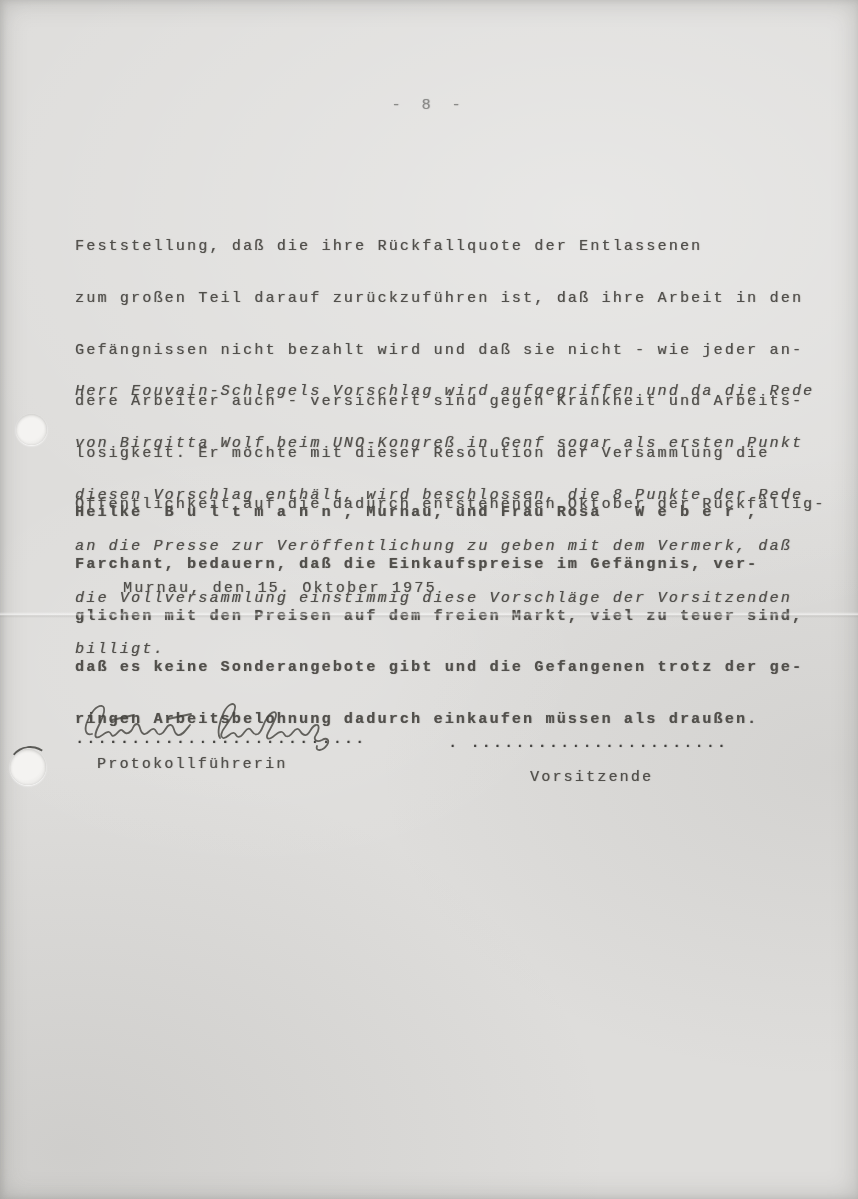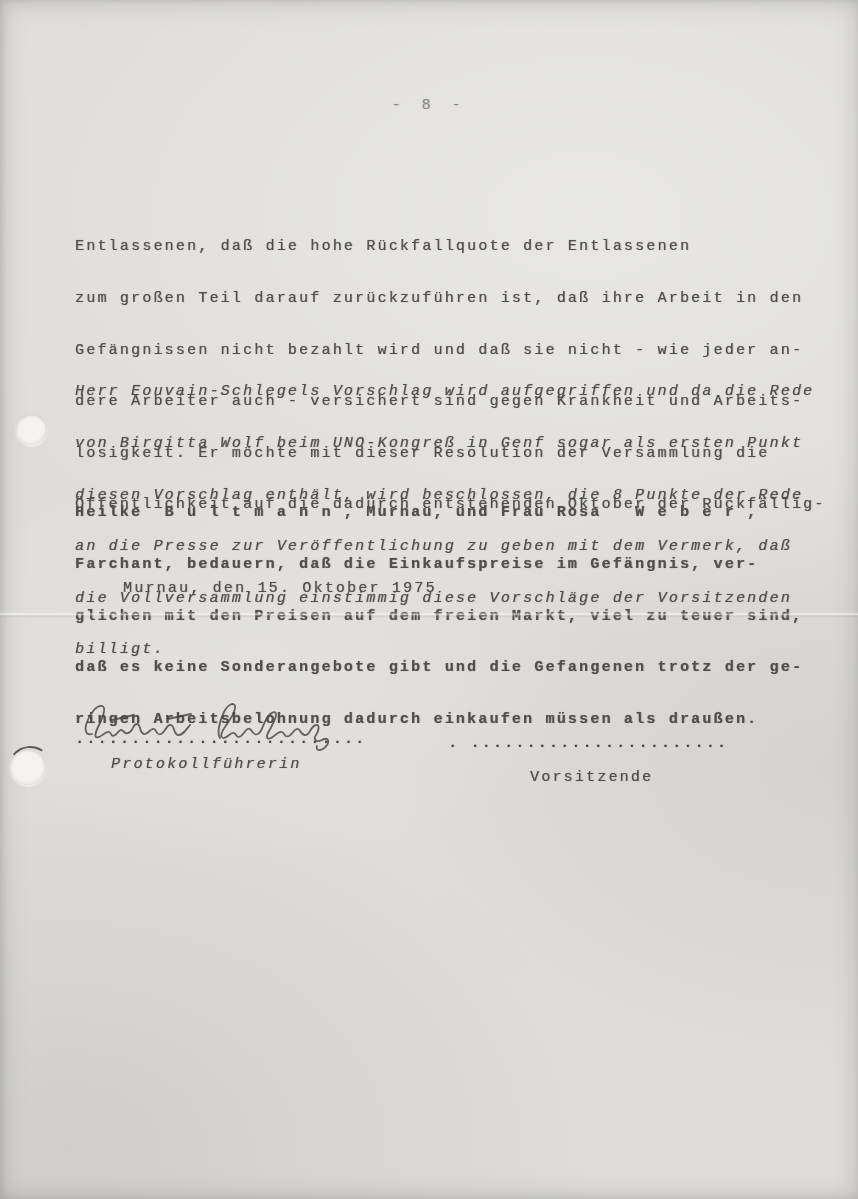--- a/index.html
+++ b/index.html
@@ -51,34 +51,34 @@
   .hole-top{left:16px;top:414px;width:31px;height:31px;}
   .hole-bottom{left:10px;top:749px;width:36px;height:36px;}
   .hole-bottom::before{
     content:"";position:absolute;left:-2px;top:-3px;width:38px;height:24px;
     border:2px solid transparent;border-top-color:rgba(45,45,42,.75);
     border-radius:50% 50% 0 0 / 70% 70% 0 0;
     transform:rotate(-8deg);
   }
   .sig-dots-left{top:731px;left:75px;color:#3f3e3b;letter-spacing:2.2px;text-shadow:0.6px 0.4px 1px rgba(60,60,56,.7);}
   .sig-dots-right{top:735px;left:448px;color:#3f3e3b;letter-spacing:2.2px;text-shadow:0.6px 0.4px 1px rgba(60,60,56,.7);}
-  .sig-label-left{top:756px;left:111px;font-style:italic;}
+  .sig-label-left{top:756px;left:97px;}
   .sig-label-right{top:722px;left:530px;margin-top:47px;}
   .signature-svg{position:absolute;left:70px;top:694px;}
   .signature-svg path{fill:none;stroke:#45443f;stroke-width:1.8;stroke-linecap:round;stroke-linejoin:round;opacity:.82;}
 </style>
 </head>
 <body>
 
 <div class="scan">
 
   <div class="typed page-number">- 8 -</div>
 
   <div class="typed para1">
-    <div>Entlassenen, daß die hohe Rückfallquote der Entlassenen</div>
+    <div>Feststellung, daß die ihre Rückfallquote der Entlassenen</div>
     <div>zum großen Teil darauf zurückzuführen ist, daß ihre Arbeit in den</div>
     <div>Gefängnissen nicht bezahlt wird und daß sie nicht - wie jeder an-</div>
     <div>dere Arbeiter auch - versichert sind gegen Krankheit und Arbeits-</div>
     <div>losigkeit. Er möchte mit dieser Resolution der Versammlung die</div>
     <div>Öffentlichkeit auf die dadurch entstehenden Oktober der Rückfällig-</div>
   </div>
 
   <div class="typed para2">
     <div>Herr Eouvain-Schlegels Vorschlag wird aufgegriffen und da die Rede</div>
     <div>von Birgitta Wolf beim UNO-Kongreß in Genf sogar als ersten Punkt</div>

